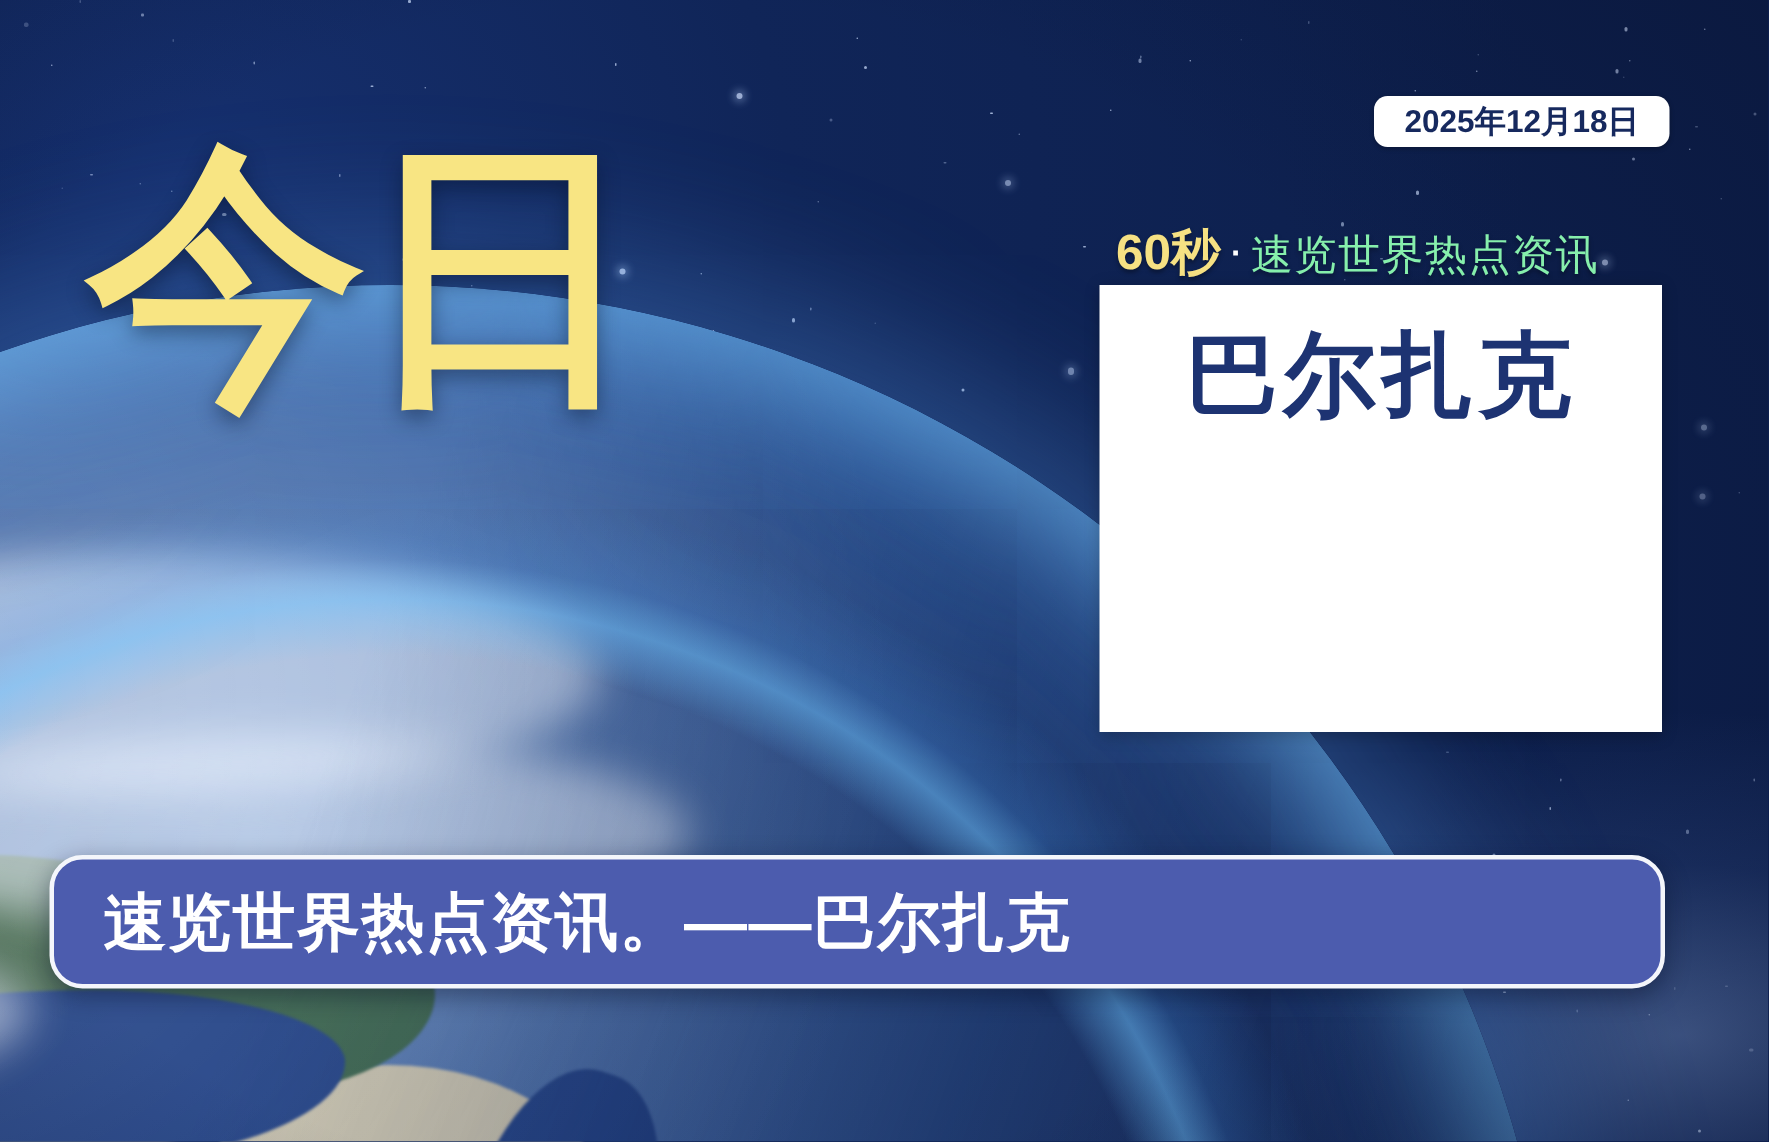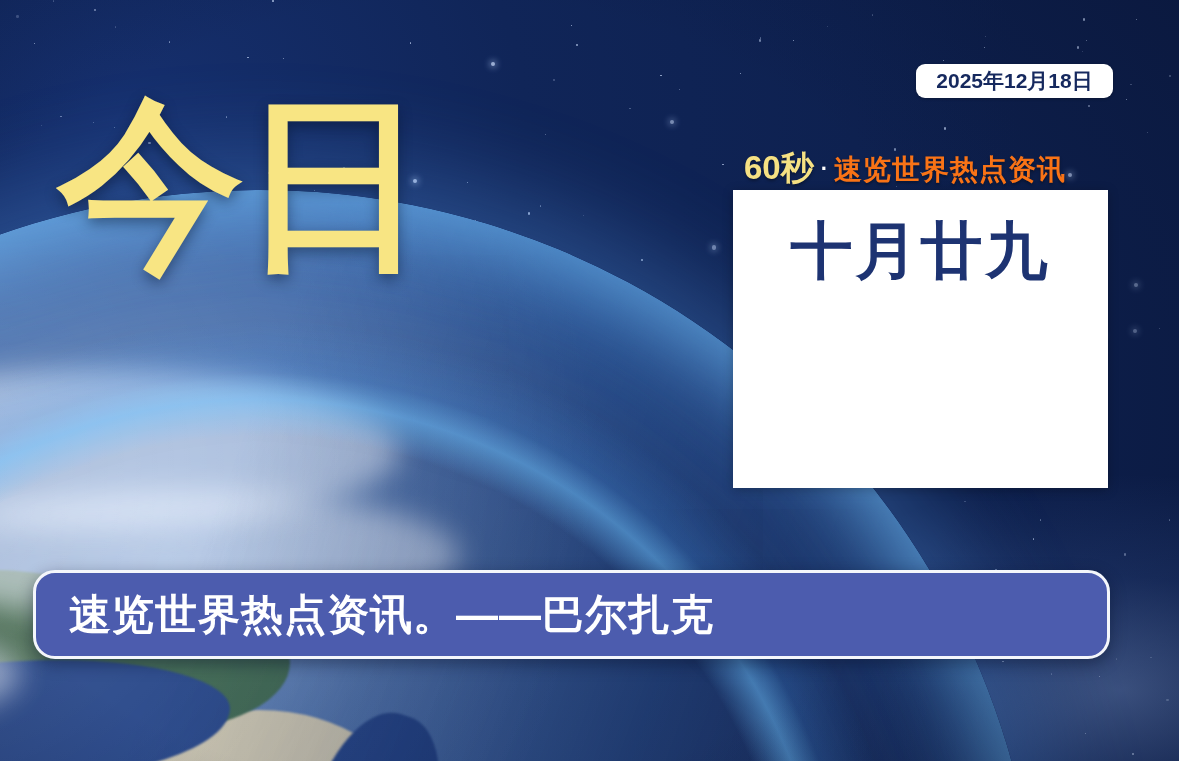--- a/index.html
+++ b/index.html
@@ -106,21 +106,21 @@
   .tag-60{
     font-size:33px;font-weight:bold;color:#f6e183;
     text-shadow:0 2px 3px rgba(0,0,0,.35);
     letter-spacing:0px;
   }
   .tag-dot{
     font-size:22px;color:#ffffff;margin:0 6px 0 7px;font-weight:bold;
     position:relative;top:-3px;
   }
   .tag-rest{
-    font-size:28px;font-weight:bold;color:#f97316;letter-spacing:1px;
+    font-size:28px;font-weight:normal;color:#86efac;letter-spacing:1px;
     text-shadow:0 2px 3px rgba(0,0,0,.35);
   }
 
   
   .card{
     position:absolute;left:733px;top:190px;
     width:375px;height:298px;
     background:#ffffff;
     display:flex;flex-direction:column;
     align-items:center;
@@ -368,21 +368,21 @@
     <span>2025年12月18日</span>
   </div>
 
   <div class="tagline">
     <span class="tag-60">60秒</span>
     <span class="tag-dot">·</span>
     <span class="tag-rest">速览世界热点资讯</span>
   </div>
 
   <div class="card">
-    <div class="card-lunar">十月廿九</div>
+    <div class="card-lunar">巴尔扎克</div>
   </div>
 
   <div class="title">
     <span class="title-line t-yellow">今日</span>
   </div>
 
   <div class="quote-bar">
     <span class="quote-text">速览世界热点资讯。——巴尔扎克</span>
   </div>
 

